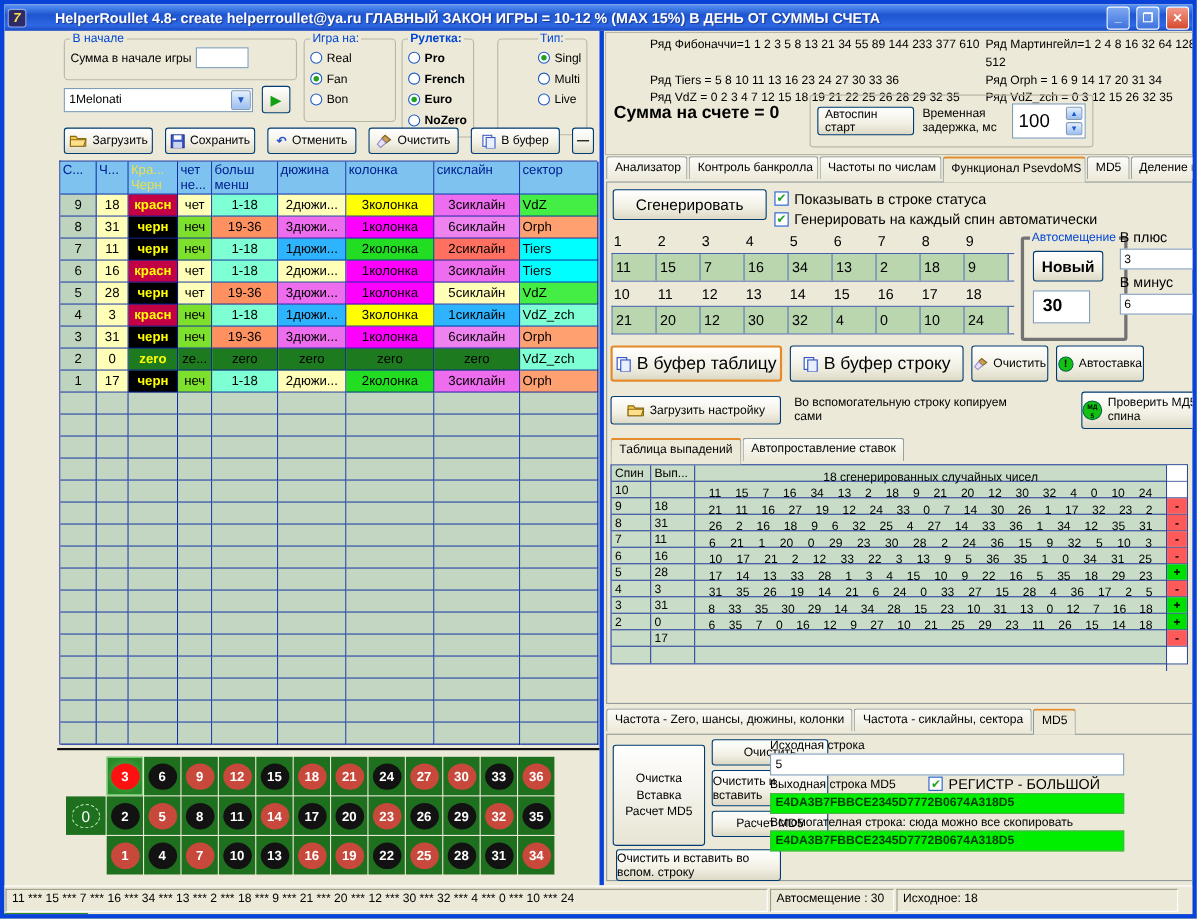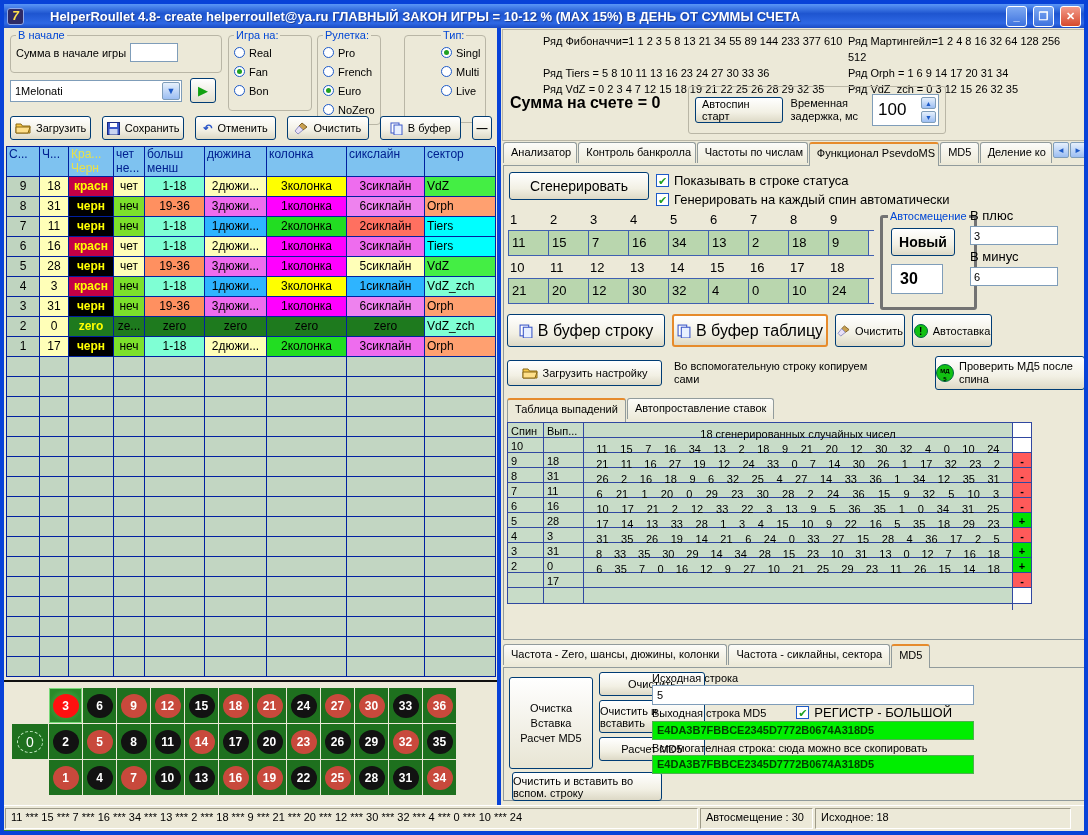--- a/index.html
+++ b/index.html
@@ -14,41 +14,41 @@
               font-weight:bold; font-size:12px; display:flex; align-items:center; justify-content:center;
               font-style:italic; border:1px solid #8FA8E8; }
   .title-text { font-size:13px; font-weight:bold; white-space:nowrap; overflow:hidden;
                 text-shadow:1px 1px 1px #1B3A8C; flex:1;padding-left:22px; }
   .tb-btn { width:21px; height:21px; border-radius:3px; border:1px solid #fff; margin-left:2px;
             background:linear-gradient(180deg,#7DA9F2,#3E72DE); color:#fff; font-size:11px; font-weight:bold;
             display:flex; align-items:center; justify-content:center; }
   .tb-btn.close { background:linear-gradient(180deg,#F39B8B,#D6492C); }
   
   .main { display:flex; height:777px; }
-  .left-pane { width:493px; position:relative; flex:none; }
+  .left-pane { width:493px; position:relative; flex:none;margin-left:48px; }
   .v-divider { width:4px; background:#0842D8; flex:none; }
   .right-pane { flex:1; position:relative; }
   
   .left-controls { position:absolute; left:0; top:0; width:493px; height:116px; font-size:11px; }
   fieldset { border:1px solid #B9B6A6; border-radius:4px; position:absolute; padding:2px 5px; }
   fieldset legend { color:#0046D5; font-size:11px; padding:0 2px; }
   .fs-start { left:6px; top:1px; width:212px; height:44px; }
   .fs-start .row { display:flex; align-items:center; gap:4px; }
   .tb-input { border:1px solid #7F9DB9; background:#fff; height:19px; width:48px; font-size:11px; padding:0 2px; }
   .combo { position:absolute; left:6px; top:52px; width:172px; height:22px; border:1px solid #7F9DB9;
            background:#fff; display:flex; align-items:center; }
   .combo .val { flex:1; padding:0 4px; font-size:11px; }
   .combo .arrow { width:18px; height:18px; margin:1px; background:linear-gradient(180deg,#E6F0FC,#9CBEF2);
                   border:1px solid #7F9DB9; border-radius:2px; color:#1D5AC8; font-size:9px;
                   display:flex; align-items:center; justify-content:center; }
   .play-btn { position:absolute; left:186px; top:50px; width:26px; height:25px; border:1px solid #003C74;
               border-radius:3px; background:linear-gradient(180deg,#fff,#E3E0D0); color:#12A112; font-size:13px;
               display:flex; align-items:center; justify-content:center; }
   .fs-game { left:224px; top:1px; width:84px; height:82px; }
-  .fs-wheel { left:313px; top:1px; width:60px; height:96px; }
+  .fs-wheel { left:313px; top:1px; width:60px; height:96px;font-weight:bold; }
   .fs-type { left:400px; top:1px; width:62px; height:94px;padding-left:36px; }
   .radio-row { display:flex; align-items:center; gap:4px; height:19px; }
   .radio { width:11px; height:11px; border-radius:50%; border:1px solid #1D5AC8; background:#fff; position:relative; flex:none; }
   .radio.sel::after { content:""; position:absolute; left:2px; top:2px; width:5px; height:5px; border-radius:50%; background:#21A121; }
   .btn { border:1px solid #003C74; border-radius:3px; background:linear-gradient(180deg,#FFFFFF,#F2F0E4 60%,#DDD9C6);
          font-size:11px; display:inline-flex; align-items:center; justify-content:center; gap:5px; color:#000; }
   .file-btns { position:absolute; left:6px; top:88px; width:482px; display:flex; gap:11px; }
   .file-btns .btn { height:24px; flex:1; }
   .btn-minus { flex:0 0 20px !important; font-weight:bold; }
   
@@ -768,33 +768,33 @@
         </fieldset>
 
         <div class="pm-col">
           <div class="lbl">В плюс</div>
           <input class="fld" value="3" style="">
           <div class="lbl">В минус</div>
           <input class="fld" value="6" style="">
         </div>
 
         <div class="buf-row">
+          <div class="btn buf-big2">
+            <svg class="ic" width="14" height="14" viewBox="0 0 13 13">
+                <rect x="1" y="1" width="8" height="10" fill="#fff" stroke="#3C58C8"></rect>
+                <rect x="4" y="3" width="8" height="10" fill="#E8F0FF" stroke="#3C58C8"></rect>
+              </svg>
+            <span>В буфер таблицу</span>
+          </div>
           <div class="btn buf-big">
             <svg class="ic" width="14" height="14" viewBox="0 0 13 13">
                 <rect x="1" y="1" width="8" height="10" fill="#fff" stroke="#3C58C8"></rect>
                 <rect x="4" y="3" width="8" height="10" fill="#E8F0FF" stroke="#3C58C8"></rect>
               </svg>
             <span>В буфер строку</span>
-          </div>
-          <div class="btn buf-big2">
-            <svg class="ic" width="14" height="14" viewBox="0 0 13 13">
-                <rect x="1" y="1" width="8" height="10" fill="#fff" stroke="#3C58C8"></rect>
-                <rect x="4" y="3" width="8" height="10" fill="#E8F0FF" stroke="#3C58C8"></rect>
-              </svg>
-            <span>В буфер таблицу</span>
           </div>
           <div class="btn buf-sm">
             <svg class="ic" width="13" height="12" viewBox="0 0 14 13">
                 <path d="M8 1 L13 5 L9 8 L5 4 Z" fill="#C8A050" stroke="#806020"></path>
                 <path d="M5 4 L9 8 L4 12 L1 9 Z" fill="#E8E0F8" stroke="#9090C0"></path>
               </svg>
             <span>Очистить</span>
           </div>
           <div class="btn buf-auto">
             <span class="ic" style="width:14px;height:14px;border-radius:50%;background:#12C112;border:1px solid #064;color:#000;font-size:10px;font-weight:bold;text-align:center;line-height:13px;">!</span>

